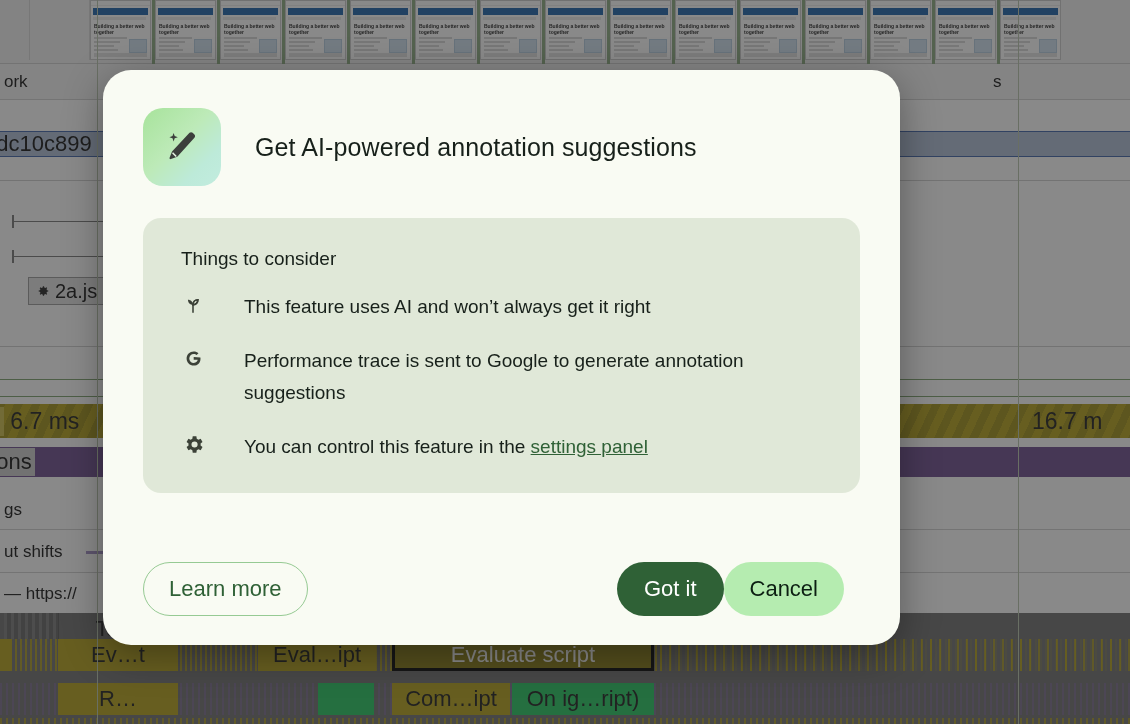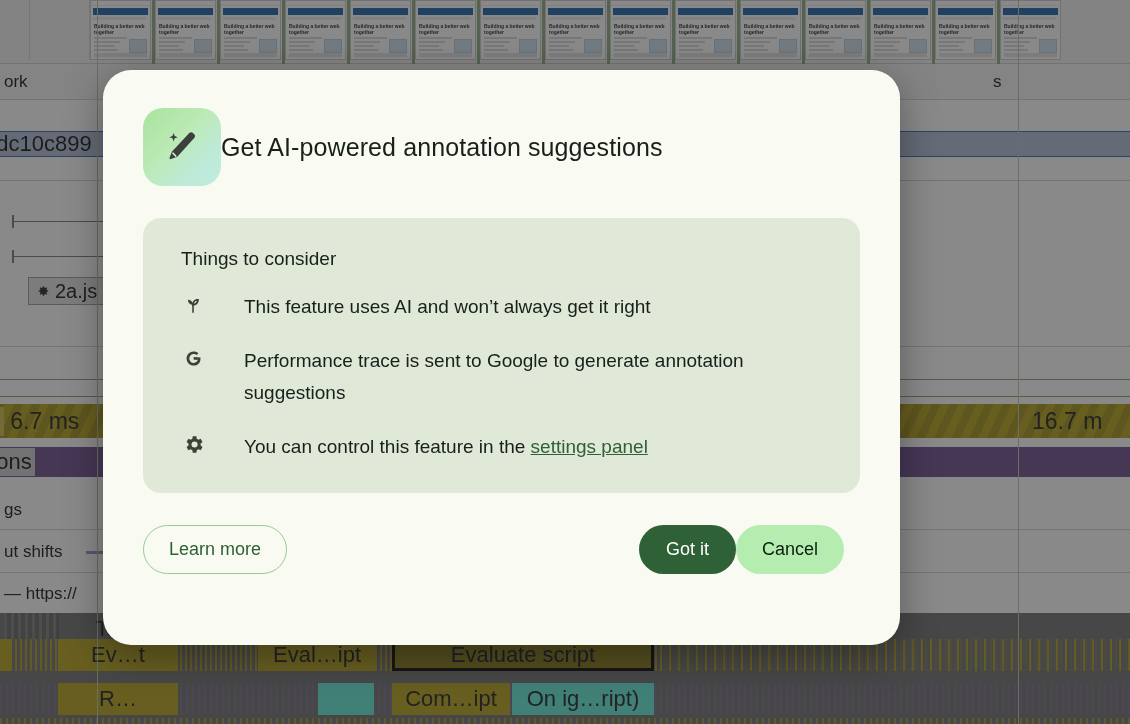--- a/index.html
+++ b/index.html
@@ -87,34 +87,34 @@
   
   .flame { position: absolute; left: 0; right: 0; overflow: hidden; }
   .fl-row { position: absolute; left: 0; right: 0; height: 33px; }
   .fl-box {
     position: absolute; top: 0; height: 32px;
     display: flex; align-items: center; justify-content: center;
     font-size: 22px; color: #1b1b1b; white-space: nowrap; overflow: hidden;
   }
   .fl-gray { background: #6d6d6d; }
   .fl-olive { background: #b3a017; }
-  .fl-purple { background: #5eead4; }
+  .fl-purple { background: #22c55e; }
   .fl-sel { background: #8a7c10; border: 3px solid #000; }
 
   
   .dim { position: absolute; inset: 0; background: rgba(40,40,40,0.55); }
 
   
   .dialog {
     position: absolute; left: 103px; top: 70px; width: 797px; height: 575px;
     background: #f9fbf3; border-radius: 28px;
     box-shadow: 0 10px 38px rgba(0,0,0,0.35);
     padding: 38px 40px 0 40px;
   }
-  .dlg-head { display: flex; align-items: center; }
+  .dlg-head { display: flex; align-items: center; gap: 34px; }
   .dlg-icon {
     width: 78px; height: 78px; border-radius: 20px; flex: 0 0 auto;
     background: linear-gradient(135deg,#a7e39b 0%,#bdeab8 45%,#bdead9 75%,#c2ecdf 100%);
     display: flex; align-items: center; justify-content: center;
   }
   .dlg-title { font-size: 25px; color: #17201a; font-weight: 500; letter-spacing: .1px; }
 
   .consider-box {
     margin-top: 32px; background: #e0e8d8; border-radius: 18px;
     padding: 30px 18px 30px 38px;
@@ -124,21 +124,21 @@
   .consider-item { display: flex; gap: 39px; align-items: flex-start; }
   .ci-icon { width: 24px; height: 24px; flex: 0 0 auto; margin-top: 1px; display: flex; align-items: center; justify-content: center; }
   .ci-text { font-size: 19px; line-height: 32px; color: #17201a; max-width: 640px; }
   .ci-link { color: #2f6136; text-decoration: underline; cursor: pointer; }
 
   .dlg-actions {
     display: flex; align-items: center; margin-top: 32px;
   }
   .btn {
     border: none; cursor: pointer; border-radius: 100px;
-    font-family: "Liberation Sans", sans-serif; font-size: 18px;
+    font-family: "Liberation Sans", sans-serif; font-size: 22px; margin-top: 37px;
   }
   .btn-learn {
     background: transparent; border: 1px solid #96ca93; color: #2f6136;
     padding: 13px 25px;
   }
   .spacer { flex: 1; }
   .btn-cancel { background: #b5ecb0; color: #0c1f12; padding: 14px 26px; margin-right: 16px; }
   .btn-got { background: #2f6136; color: #ffffff; padding: 14px 27px; }
 </style>
 </head>
@@ -487,21 +487,21 @@
       <div class="fl-row" style="top:26px;">
         <div class="fl-box fl-olive" style="left:0px;width:1130px;background:repeating-linear-gradient(90deg,#b3a017 0 2px,#6d6d6d 2px 5px);opacity:.85"></div>
         <div class="fl-box fl-olive" style="left:0px;width:12px;"></div>
         <div class="fl-box fl-olive" style="left:58px;width:120px;">
           <span>Ev…t</span>
         </div>
         <div class="fl-box fl-olive" style="left:258px;width:118px;">
           <span>Eval…ipt</span>
         </div>
         <div class="fl-box fl-sel" style="left:392px;width:262px;">
-          <span style="color:#0f172a">Evaluate script</span>
+          <span style="color:#ffffff">Evaluate script</span>
         </div>
         <div class="fl-box" style="left:660px;width:470px;background:repeating-linear-gradient(90deg,#b3a017 0 2px,#6d6d6d 2px 9px);opacity:.8"></div>
       </div>
 
       <div class="fl-row" style="top:70px;">
         <div class="fl-box" style="left:0px;width:1130px;background:repeating-linear-gradient(90deg,#7b6b91 0 2px,#6d6d6d 2px 6px);opacity:.85"></div>
         <div class="fl-box fl-olive" style="left:58px;width:120px;">
           <span>R…</span>
         </div>
         <div class="fl-box fl-purple" style="left:318px;width:56px;"></div>

